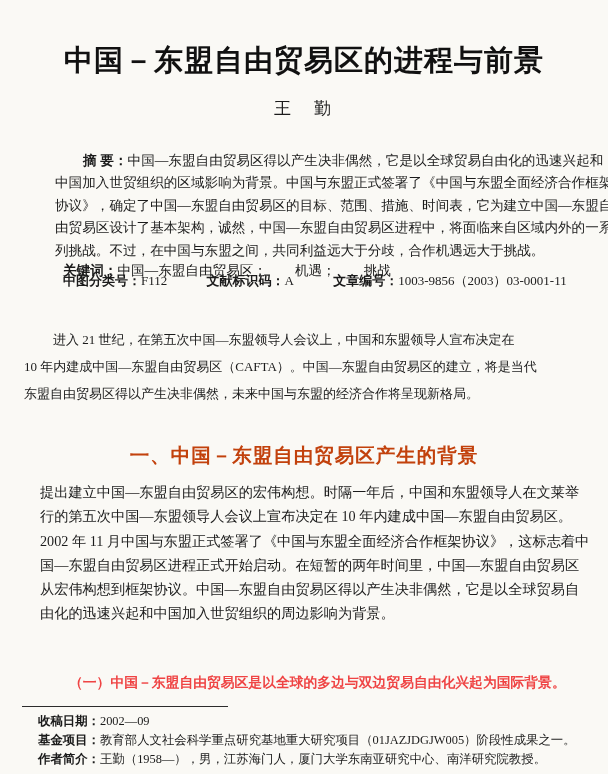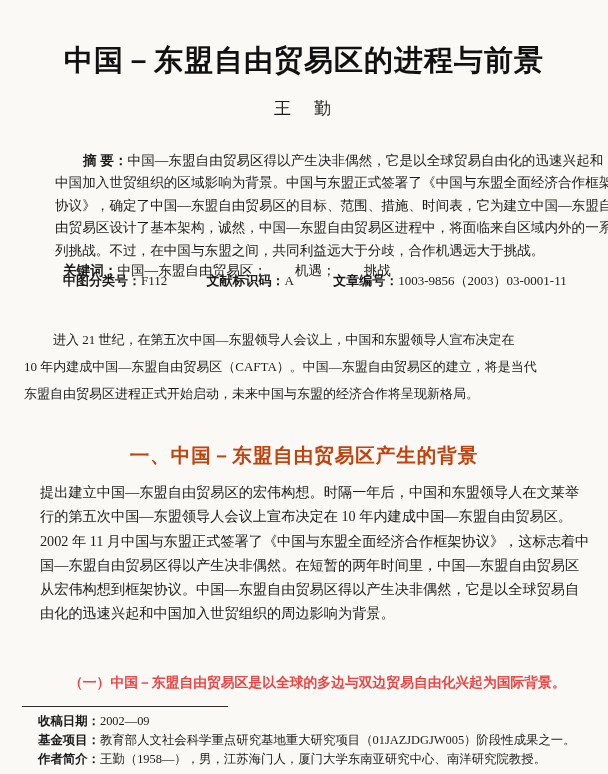--- a/index.html
+++ b/index.html
@@ -134,30 +134,30 @@
 
   <div class="block clc-line">
     <span class="clc-group"><span class="lbl">中图分类号：</span><span>F112</span></span>
     <span class="clc-group"><span class="lbl">文献标识码：</span><span>A</span></span>
     <span class="clc-group"><span class="lbl">文章编号：</span><span>1003-9856（2003）03-0001-11</span></span>
   </div>
 
   <div class="block intro">
     <div class="body-line indent">进入 21 世纪，在第五次中国—东盟领导人会议上，中国和东盟领导人宣布决定在</div>
     <div class="body-line">10 年内建成中国—东盟自由贸易区（CAFTA）。中国—东盟自由贸易区的建立，将是当代</div>
-    <div class="body-line">东盟自由贸易区进程正式开始启动，未来中国与东盟的经济合作将呈现新格局。</div>
+    <div class="body-line">东盟自由贸易区得以产生决非偶然，未来中国与东盟的经济合作将呈现新格局。</div>
   </div>
 
   <h2 class="block section-heading">一、中国－东盟自由贸易区产生的背景</h2>
 
   <div class="block para2">
     <div class="body-line">提出建立中国—东盟自由贸易区的宏伟构想。时隔一年后，中国和东盟领导人在文莱举</div>
     <div class="body-line">行的第五次中国—东盟领导人会议上宣布决定在 10 年内建成中国—东盟自由贸易区。</div>
     <div class="body-line">2002 年 11 月中国与东盟正式签署了《中国与东盟全面经济合作框架协议》，这标志着中</div>
-    <div class="body-line">国—东盟自由贸易区得以产生决非偶然。在短暂的两年时间里，中国—东盟自由贸易区</div>
+    <div class="body-line">国—东盟自由贸易区进程正式开始启动。在短暂的两年时间里，中国—东盟自由贸易区</div>
     <div class="body-line">从宏伟构想到框架协议。中国—东盟自由贸易区得以产生决非偶然，它是以全球贸易自</div>
     <div class="body-line">由化的迅速兴起和中国加入世贸组织的周边影响为背景。</div>
   </div>
 
   <h3 class="block subheading">（一）中国－东盟自由贸易区是以全球的多边与双边贸易自由化兴起为国际背景。</h3>
 
   <div class="block footnote-divider"></div>
 
   <div class="block footnotes">
     <div class="line">

